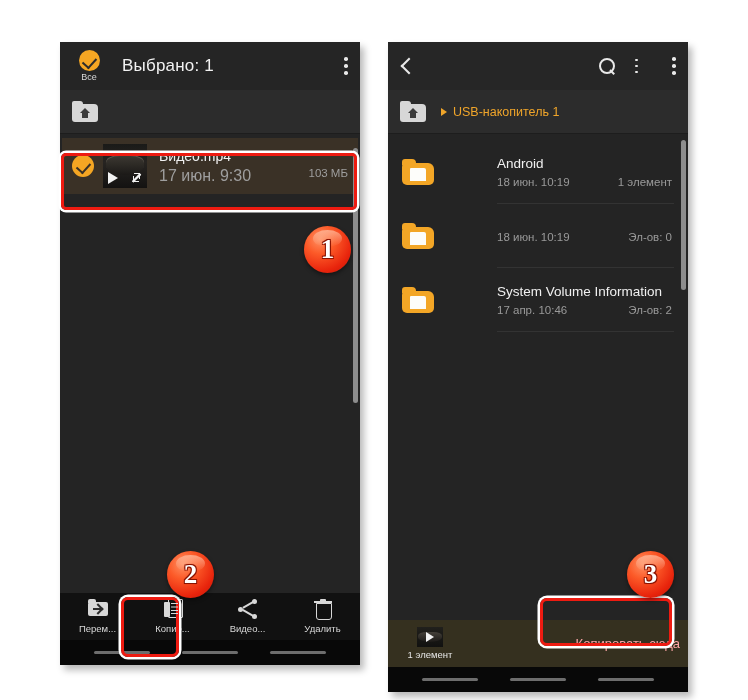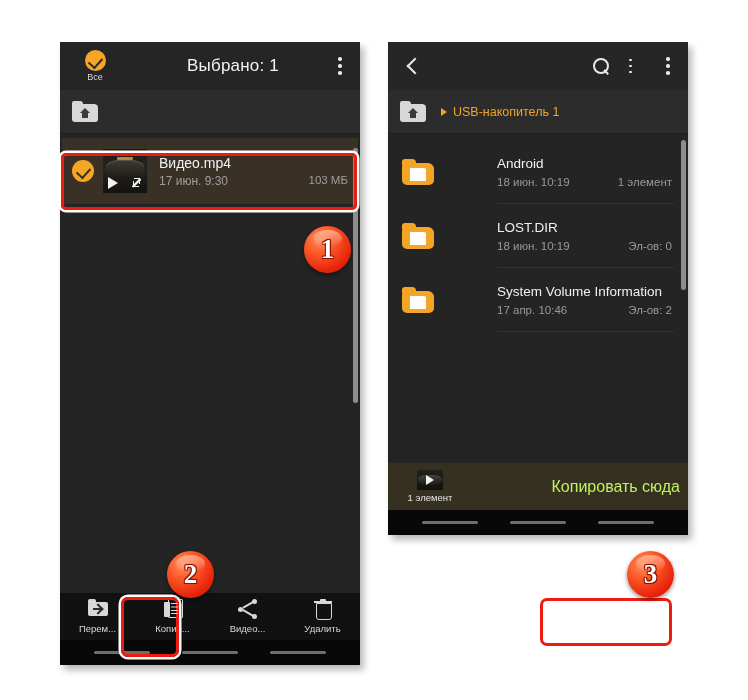--- a/index.html
+++ b/index.html
@@ -12,31 +12,30 @@
   .stage { position: relative; width: 748px; height: 700px; }
 
   
   .phone {
     position: absolute;
     background: #242424;
     box-shadow: 4px 5px 7px rgba(0,0,0,0.28);
     overflow: hidden;
   }
   #phone-left  { left: 60px;  top: 42px; width: 300px; height: 623px; }
-  #phone-right { left: 388px; top: 42px; width: 300px; height: 493px; }
+  #phone-right { left: 388px; top: 42px; width: 300px; height: 650px; }
 
   
   .appbar {
     position: relative;
     height: 48px;
     background: #262626;
     display: flex;
     align-items: center;
-    padding: 0 14px;
-    text-align: center;
+    padding: 0 8px;
   }
   .appbar.left-bar { background: #252525; }
   .select-all {
     width: 42px; display: flex; flex-direction: column;
     align-items: center; justify-content: center; gap: 1px;
   }
   .check-circle {
     width: 21px; height: 21px; border-radius: 50%;
     background: #f5a623; position: relative;
   }
@@ -140,21 +139,21 @@
   }
   .crumb-arrow.hot { border-left-color: #f0a52a; }
   .crumbs-left { margin-left: -6px; }
 
   
   .listarea { position: relative; background: #242424; height: 483px; }
   #phone-left .listarea { height: 483px; }
 
   .file-row {
     display: flex; align-items: center;
-    height: 66px; padding: 0 10px;
+    height: 56px; padding: 0 10px;
     background: #3a3126;
     margin: 4px 2px 0 2px;
   }
   .row-check {
     width: 22px; height: 22px; border-radius: 50%;
     background: #f5a623; position: relative; flex: none; margin-right: 9px;
   }
   .row-check::after {
     content: "";
     position: absolute; left: 6.5px; top: 5px;
@@ -196,21 +195,21 @@
   }
   .thumb .arrowhead1 { right: 3px; top: 2px; border-width: 1.8px 1.8px 0 0; }
   .thumb .arrowhead2 { left: 3px; bottom: 2px; border-width: 0 0 1.8px 1.8px; }
 
   .file-meta { flex: 1; min-width: 0; }
   .file-name {
     color: #f2f2f2; font-size: 14px; line-height: 18px;
     white-space: nowrap; overflow: hidden; text-overflow: ellipsis;
   }
   .file-sub { display: flex; justify-content: space-between; margin-top: 2px; }
-  .file-date { color: #9e9e9e; font-size: 12px; }
+  .file-date { color: #9e9e9e; font-size: 16px; }
   .file-size { color: #9e9e9e; font-size: 11.5px; }
 
   
   .folder-list { padding-top: 6px; }
   .folder-row {
     display: flex; align-items: center; height: 64px; padding: 0 14px; gap: 47px;
   }
   .folder-icon {
     width: 32px; height: 26px; position: relative; flex: none; margin-right: 16px;
   }
@@ -349,21 +348,21 @@
     width: 0; height: 0;
     border-top: 5px solid transparent; border-bottom: 5px solid transparent;
     border-left: 8px solid #f2f2f2;
   }
   .sel-count { font-size: 9.5px; color: #e6e6e6; }
   .action-spacer { flex: 1; }
   .btn-text {
     color: #f0a52a; font-size: 14.5px; padding: 9px 12px;
   }
   .btn-copy-here {
-    color: #bef264; font-size: 16px; padding: 9px 2px;
+    color: #fca5a5; font-size: 13px; padding: 9px 2px;
   }
 
   
   .navbar {
     position: absolute; left: 0; right: 0; bottom: 0; height: 25px;
     background: #080808; display: flex; align-items: center;
     justify-content: space-around; padding: 0 18px;
   }
   .navpill { width: 56px; height: 3.5px; border-radius: 2px; background: #6d6d6d; }
 
@@ -536,21 +535,20 @@
               <span class="folder-count">1 элемент</span>
             </div>
           </div>
         </div>
 
         <div class="folder-row">
           <div class="folder-icon">
             <div class="folder-page"></div>
           </div>
           <div class="folder-meta">
-            <div class="folder-name">LOST.DIR</div>
             <div class="folder-sub">
               <span class="folder-date">18 июн. 10:19</span>
               <span class="folder-count">Эл-ов: 0</span>
             </div>
           </div>
         </div>
 
         <div class="folder-row">
           <div class="folder-icon">
             <div class="folder-page"></div>

